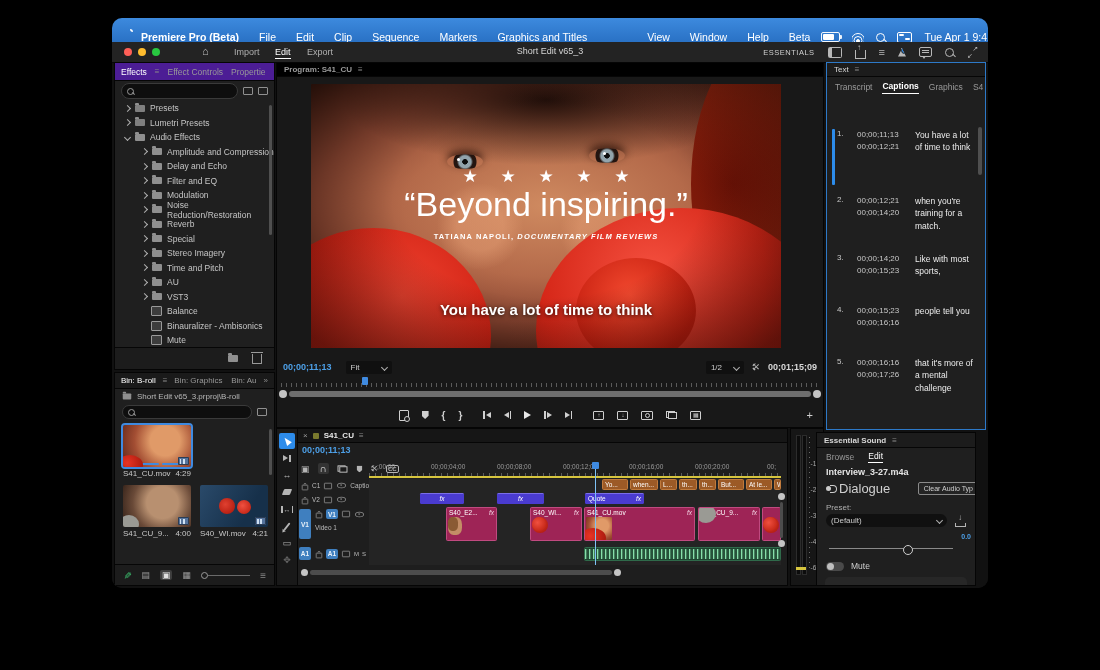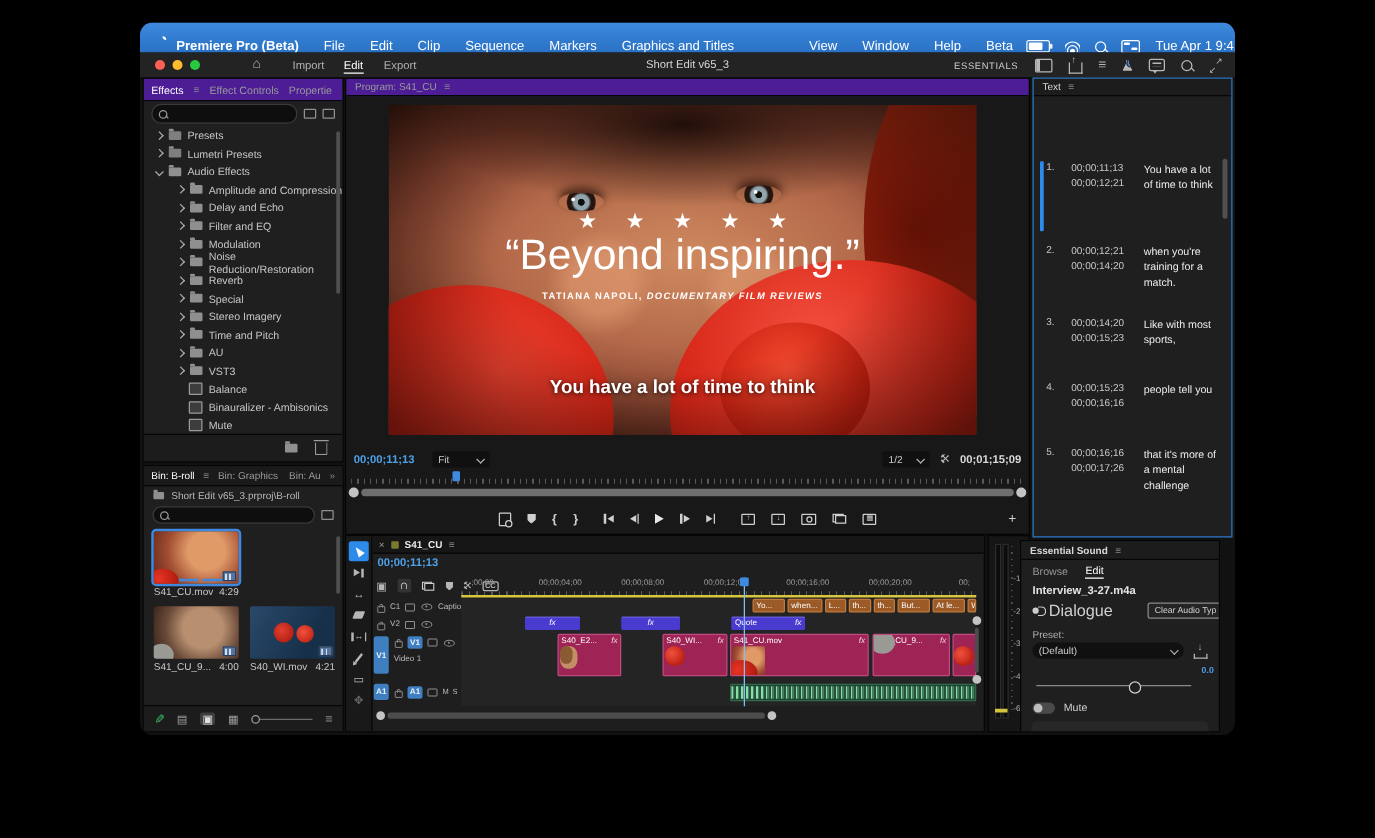--- a/index.html
+++ b/index.html
@@ -363,21 +363,21 @@
         <span style="color:#9a9a9a;font-size:9px">▦</span>
         <span class="f" style="gap:0">
           <span style="width:5px;height:5px;border:1px solid #9a9a9a;border-radius:50%"></span>
           <span style="width:42px;height:1px;background:#6a6a6a"></span>
         </span>
         <span class="hamb" style="margin-left:auto;font-size:10px">≡</span>
       </div>
     </div>
 
     <div class="panel" style="left:164px;top:20px;width:548px;height:366px;background:#181818;">
-      <div class="f" style="height:13px;background:#4c1d95;padding:0 7px;gap:6px;border-bottom:1px solid #060606;">
+      <div class="f" style="height:13px;background:#000000;padding:0 7px;gap:6px;border-bottom:1px solid #060606;font-weight:bold;">
         <span style="font-size:8px;color:#9a9a9a">Program: S41_CU</span>
         <span class="hamb">≡</span>
       </div>
 
       <div class="abs" style="left:34px;top:21px;width:470px;height:264px;overflow:hidden;border-radius:1px;background:
         radial-gradient(ellipse 70% 40% at 50% 6%, rgba(24,10,6,.92), transparent 62%),
         radial-gradient(circle at 36% 54%, rgba(235,165,122,.45) 0 7%, transparent 13%),
         radial-gradient(circle at 62% 56%, rgba(235,165,122,.4) 0 7%, transparent 13%),
         radial-gradient(ellipse 72% 64% at 50% 46%, #cf8a60 0%, #b46a4a 42%, #8a4632 68%, #59291c 88%, #38180f 100%);">
 
@@ -601,20 +601,26 @@
       <span class="metlbl" style="top:83px">-36</span>
       <span class="metlbl" style="top:109px">-48</span>
       <span class="metlbl" style="top:135px">-60</span>
     </div>
 
     <div class="panel" style="left:714px;top:20px;width:160px;height:368px;border:1px solid #2d79c8;">
       <div class="f" style="height:13px;background:#1c1c1c;padding:0 7px;gap:6px;border-bottom:1px solid #060606;">
         <span style="font-size:8px;color:#d8d8d8">Text</span>
         <span class="hamb">≡</span>
       </div>
+      <div class="f" style="height:20px;padding:0 8px;gap:10px;">
+        <span class="ptab">Transcript</span>
+        <span class="ptab on" style="border-bottom:1.5px solid #fff;padding-bottom:2px;font-weight:bold">Captions</span>
+        <span class="ptab">Graphics</span>
+        <span class="ptab">S4</span>
+      </div>
       <span class="abs" style="left:5px;top:66px;width:3px;height:56px;background:#2d8ceb;border-radius:1px"></span>
       <span class="sbar" style="right:3px;top:64px;width:4px;height:48px"></span>
       <div class="capitem" style="top:66px">
         <span>1.</span>
         <span class="ctimes">
             <div>00;00;11;13</div>
             <div>00;00;12;21</div>
           </span>
         <span class="ctext">You have a lot of time to think</span>
       </div>

